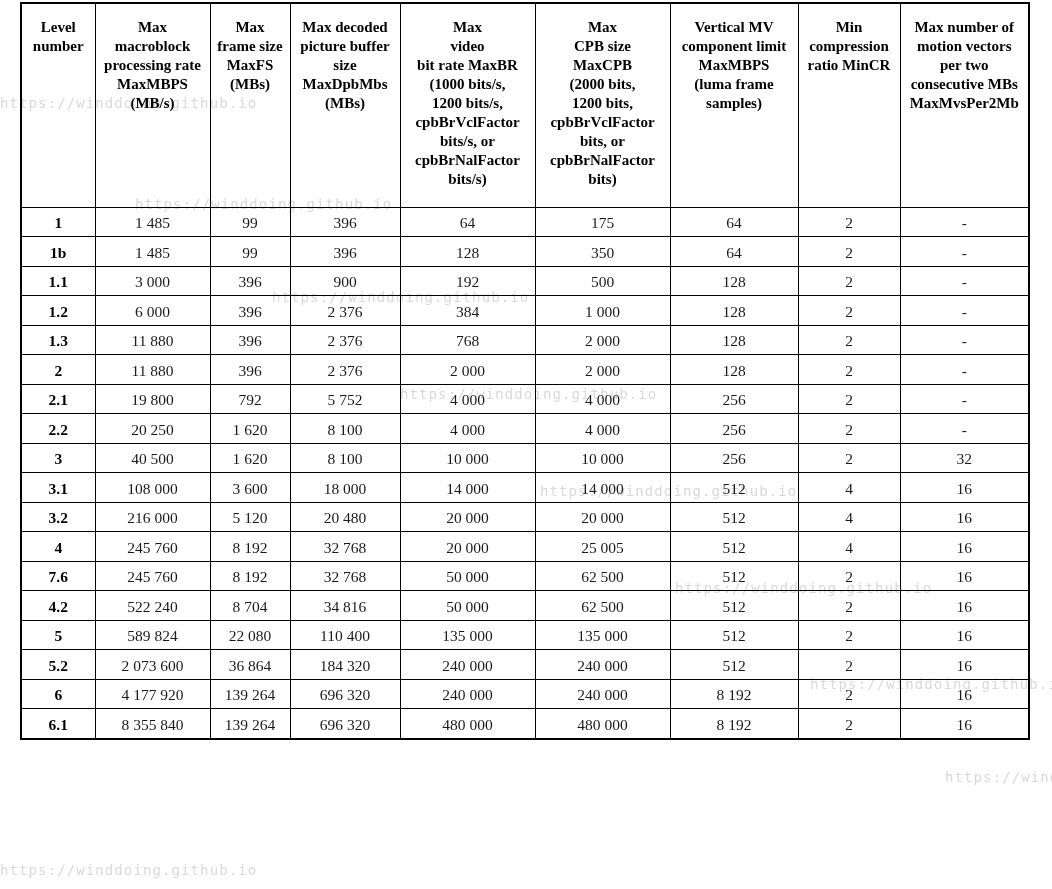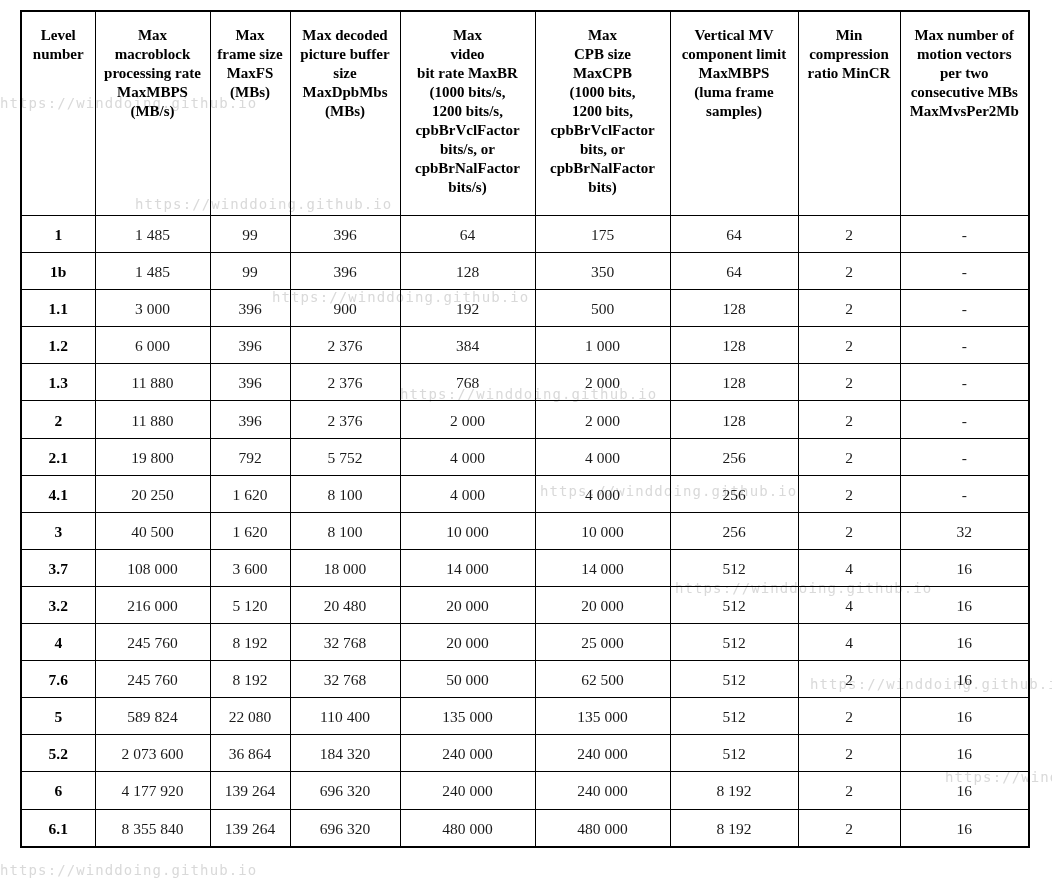--- a/index.html
+++ b/index.html
@@ -14,22 +14,22 @@
   .watermark {
     position: absolute;
     font-family: "DejaVu Sans Mono", monospace;
     font-size: 14px;
     letter-spacing: 1.1px;
     white-space: nowrap;
     user-select: none;
   }
   table.level-table {
     position: absolute;
-    left: 20px; top: 10px;
-    width: 1008px; height: 838px;
+    left: 20px; top: 2px;
+    width: 1008px; height: 738px;
     border-collapse: collapse;
     table-layout: fixed;
     background: transparent;
     position: absolute;
     z-index: 1;
   }
   table.level-table, table.level-table th, table.level-table td {
     border: 1px solid #000000;
   }
   table.level-table { border-width: 2px; }
@@ -113,21 +113,21 @@
           <div>1200 bits/s,</div>
           <div>cpbBrVclFactor</div>
           <div>bits/s, or</div>
           <div>cpbBrNalFactor</div>
           <div>bits/s)</div>
         </th>
         <th class="col-header">
           <div>Max</div>
           <div>CPB size</div>
           <div>MaxCPB</div>
-          <div>(1000 bits,</div>
+          <div>(2000 bits,</div>
           <div>1200 bits,</div>
           <div>cpbBrVclFactor</div>
           <div>bits, or</div>
           <div>cpbBrNalFactor</div>
           <div>bits)</div>
         </th>
         <th class="col-header">
           <div>Vertical MV</div>
           <div>component limit</div>
           <div>MaxMBPS</div>
@@ -220,21 +220,21 @@
         <td class="cell">19 800</td>
         <td class="cell">792</td>
         <td class="cell">5 752</td>
         <td class="cell">4 000</td>
         <td class="cell">4 000</td>
         <td class="cell">256</td>
         <td class="cell">2</td>
         <td class="cell">-</td>
       </tr>
       <tr>
-        <td class="cell cell-level">4.1</td>
+        <td class="cell cell-level">2.2</td>
         <td class="cell">20 250</td>
         <td class="cell">1 620</td>
         <td class="cell">8 100</td>
         <td class="cell">4 000</td>
         <td class="cell">4 000</td>
         <td class="cell">256</td>
         <td class="cell">2</td>
         <td class="cell">-</td>
       </tr>
       <tr>
@@ -242,21 +242,21 @@
         <td class="cell">40 500</td>
         <td class="cell">1 620</td>
         <td class="cell">8 100</td>
         <td class="cell">10 000</td>
         <td class="cell">10 000</td>
         <td class="cell">256</td>
         <td class="cell">2</td>
         <td class="cell">32</td>
       </tr>
       <tr>
-        <td class="cell cell-level">3.7</td>
+        <td class="cell cell-level">3.1</td>
         <td class="cell">108 000</td>
         <td class="cell">3 600</td>
         <td class="cell">18 000</td>
         <td class="cell">14 000</td>
         <td class="cell">14 000</td>
         <td class="cell">512</td>
         <td class="cell">4</td>
         <td class="cell">16</td>
       </tr>
       <tr>
@@ -269,30 +269,41 @@
         <td class="cell">512</td>
         <td class="cell">4</td>
         <td class="cell">16</td>
       </tr>
       <tr>
         <td class="cell cell-level">4</td>
         <td class="cell">245 760</td>
         <td class="cell">8 192</td>
         <td class="cell">32 768</td>
         <td class="cell">20 000</td>
-        <td class="cell">25 000</td>
+        <td class="cell">25 005</td>
         <td class="cell">512</td>
         <td class="cell">4</td>
         <td class="cell">16</td>
       </tr>
       <tr>
         <td class="cell cell-level">7.6</td>
         <td class="cell">245 760</td>
         <td class="cell">8 192</td>
         <td class="cell">32 768</td>
+        <td class="cell">50 000</td>
+        <td class="cell">62 500</td>
+        <td class="cell">512</td>
+        <td class="cell">2</td>
+        <td class="cell">16</td>
+      </tr>
+      <tr>
+        <td class="cell cell-level">4.2</td>
+        <td class="cell">522 240</td>
+        <td class="cell">8 704</td>
+        <td class="cell">34 816</td>
         <td class="cell">50 000</td>
         <td class="cell">62 500</td>
         <td class="cell">512</td>
         <td class="cell">2</td>
         <td class="cell">16</td>
       </tr>
       <tr>
         <td class="cell cell-level">5</td>
         <td class="cell">589 824</td>
         <td class="cell">22 080</td>

